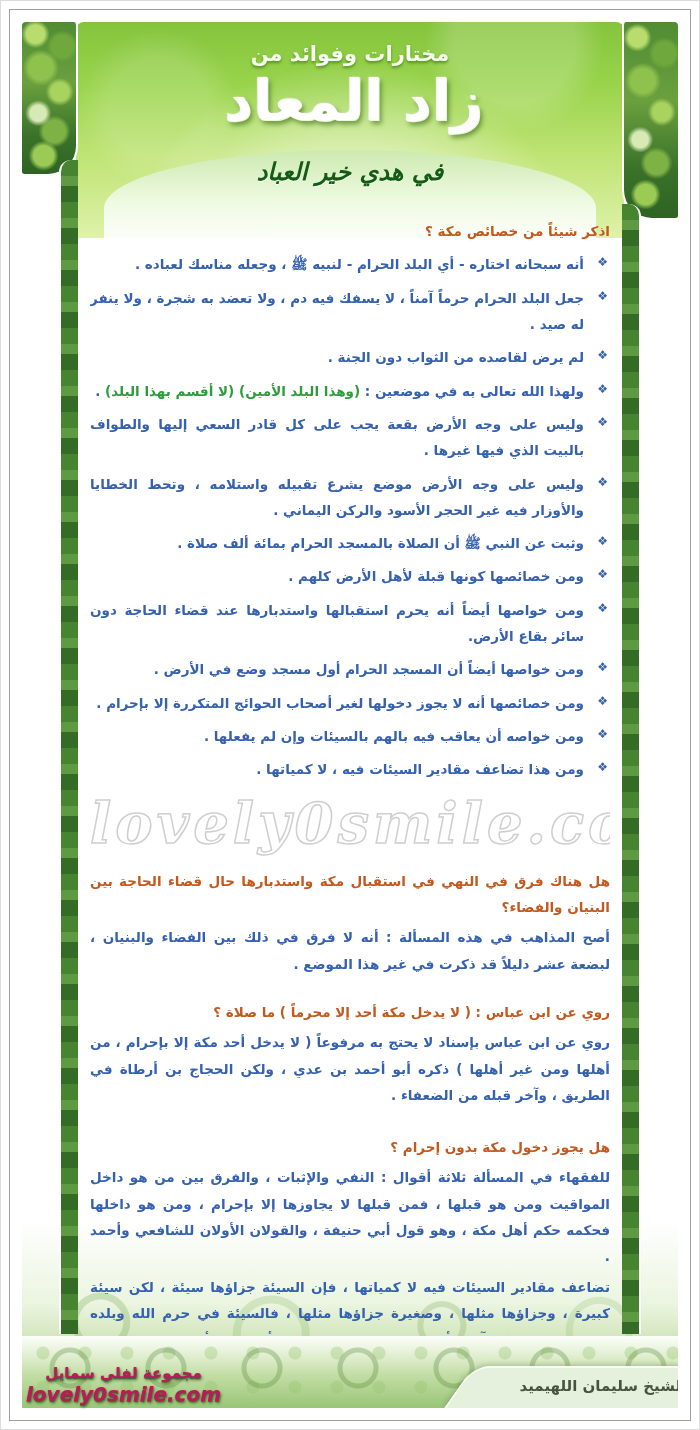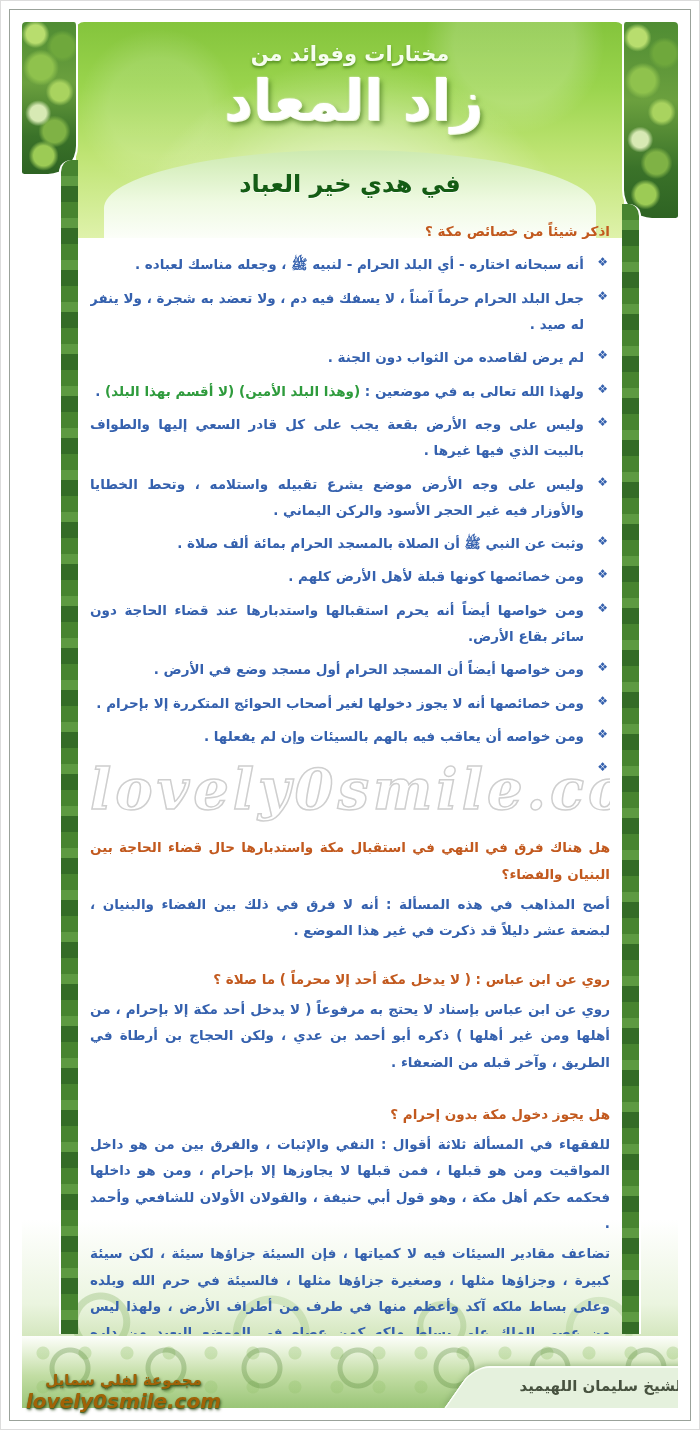--- a/index.html
+++ b/index.html
@@ -77,21 +77,21 @@
       radial-gradient(circle at 64% 88%, transparent 18px, rgba(120,170,85,.28) 19px 24px, transparent 25px),
       radial-gradient(circle at 88% 92%, transparent 26px, rgba(130,180,95,.22) 27px 33px, transparent 34px),
       linear-gradient(180deg, rgba(255,255,255,0) 0%, rgba(210,232,185,.45) 70%, rgba(185,215,150,.65) 100%);}
   .footer{position:absolute;left:12px;right:12px;bottom:12px;height:72px;z-index:4;overflow:hidden;
     background:linear-gradient(180deg,#fdfefb 0%,#e9f3dc 20%,#c2dda4 55%,#9ac577 100%);}
   .footer::before{content:"";position:absolute;inset:0;
     background-image:
       radial-gradient(circle at 50% 50%, transparent 15px, rgba(85,135,55,.32) 16px 20px, transparent 21px),
       radial-gradient(circle at 50% 50%, rgba(150,195,110,.35) 0 6px, transparent 7px);
     background-size:96px 64px, 42px 34px;}
-  .credit{position:absolute;left:16px;bottom:7px;text-align:center;direction:rtl;color:#a16207;z-index:5;}
+  .credit{position:absolute;left:16px;bottom:14px;text-align:center;direction:rtl;color:#be185d;z-index:5;}
   .credit .line1{font-size:15px;font-weight:bold;text-shadow:0 1px 1px rgba(60,95,35,.95),1px 2px 3px rgba(40,70,20,.8);}
   .credit .line2{direction:ltr;font-size:20px;font-weight:bold;font-style:italic;
     text-shadow:0 1px 1px rgba(60,95,35,.95),1px 2px 3px rgba(40,70,20,.8);}
   .tab{position:absolute;right:-28px;bottom:0;width:260px;height:40px;z-index:6;
     background:#e5f1dd;border:2px solid #fbfef8;border-bottom:none;border-right:none;
     border-radius:16px 0 0 0;transform:skewX(-35deg);transform-origin:100% 100%;
     box-shadow:-3px -2px 4px rgba(110,145,90,.35);}
   .tab-text{transform:skewX(35deg);direction:rtl;text-align:center;line-height:36px;
     color:#47523f;font-size:15px;font-weight:bold;padding-left:24px;}
 </style>
@@ -104,42 +104,42 @@
     <div class="photo photo-left"></div>
     <div class="photo photo-right"></div>
     <div class="tail tail-left"></div>
     <div class="tail tail-right"></div>
 
     <div class="header">
       <div class="bulge"></div>
       <div class="kicker">مختارات وفوائد من</div>
       <div class="title">زاد المعاد</div>
     </div>
-    <div class="subtitle" style="position:absolute;left:66px;right:66px;top:160px;z-index:4;">في هدي خير العباد</div>
+    <div class="subtitle" style="position:absolute;left:66px;right:66px;top:148px;z-index:4;font-style:italic;">في هدي خير العباد</div>
 
     <div class="deco"></div>
 
     <div class="content">
 
       <div class="question">اذكر شيئاً من خصائص مكة ؟</div>
 
       <ul class="bullets">
         <li><span class="mk">❖</span><span>أنه سبحانه اختاره - أي البلد الحرام - لنبيه ﷺ ، وجعله مناسك لعباده .</span></li>
         <li><span class="mk">❖</span><span>جعل البلد الحرام حرماً آمناً ، لا يسفك فيه دم ، ولا تعضد به شجرة ، ولا ينفر له صيد .</span></li>
         <li><span class="mk">❖</span><span>لم يرض لقاصده من الثواب دون الجنة .</span></li>
         <li><span class="mk">❖</span><span>ولهذا الله تعالى به في موضعين : </span><span class="quote">(وهذا البلد الأمين)</span> <span class="quote">(لا أقسم بهذا البلد)</span><span> .</span></li>
         <li><span class="mk">❖</span><span>وليس على وجه الأرض بقعة يجب على كل قادر السعي إليها والطواف بالبيت الذي فيها غيرها .</span></li>
         <li><span class="mk">❖</span><span>وليس على وجه الأرض موضع يشرع تقبيله واستلامه ، وتحط الخطايا والأوزار فيه غير الحجر الأسود والركن اليماني .</span></li>
         <li><span class="mk">❖</span><span>وثبت عن النبي ﷺ أن الصلاة بالمسجد الحرام بمائة ألف صلاة .</span></li>
         <li><span class="mk">❖</span><span>ومن خصائصها كونها قبلة لأهل الأرض كلهم .</span></li>
         <li><span class="mk">❖</span><span>ومن خواصها أيضاً أنه يحرم استقبالها واستدبارها عند قضاء الحاجة دون سائر بقاع الأرض.</span></li>
         <li><span class="mk">❖</span><span>ومن خواصها أيضاً أن المسجد الحرام أول مسجد وضع في الأرض .</span></li>
         <li><span class="mk">❖</span><span>ومن خصائصها أنه لا يجوز دخولها لغير أصحاب الحوائج المتكررة إلا بإحرام .</span></li>
         <li><span class="mk">❖</span><span>ومن خواصه أن يعاقب فيه بالهم بالسيئات وإن لم يفعلها .</span></li>
-        <li><span class="mk">❖</span></li>
+        <li><span class="mk">❖</span><span>ومن هذا تضاعف مقادير السيئات فيه ، لا كمياتها .</span></li>
       </ul>
 
       <div class="watermark">lovely0smile.com</div>
 
       <div class="question">هل هناك فرق في النهي في استقبال مكة واستدبارها حال قضاء الحاجة بين البنيان والفضاء؟</div>
       <div class="answer">أصح المذاهب في هذه المسألة : أنه لا فرق في ذلك بين الفضاء والبنيان ، لبضعة عشر دليلاً قد ذكرت في غير هذا الموضع .</div>
 
       <div class="question" style="margin-top:22px;">روي عن ابن عباس : ( لا يدخل مكة أحد إلا محرماً ) ما صلاة ؟</div>
       <div class="answer">روي عن ابن عباس بإسناد لا يحتج به مرفوعاً ( لا يدخل أحد مكة إلا بإحرام ، من أهلها ومن غير أهلها ) ذكره أبو أحمد بن عدي ، ولكن الحجاج بن أرطاة في الطريق ، وآخر قبله من الضعفاء .</div>
 

